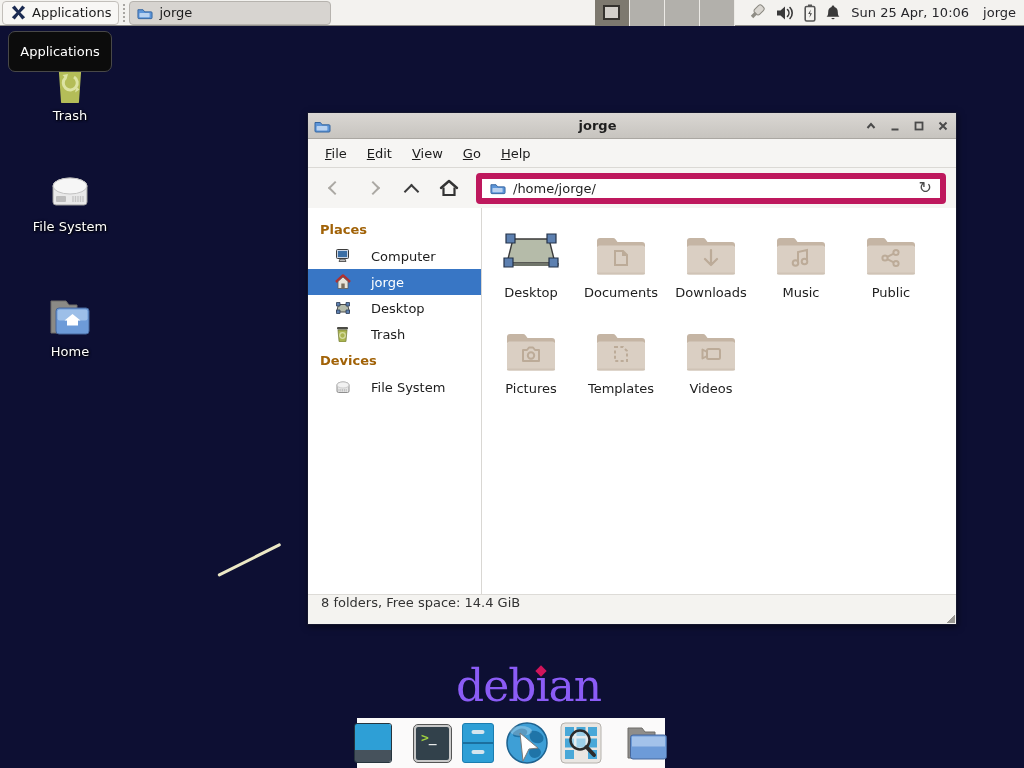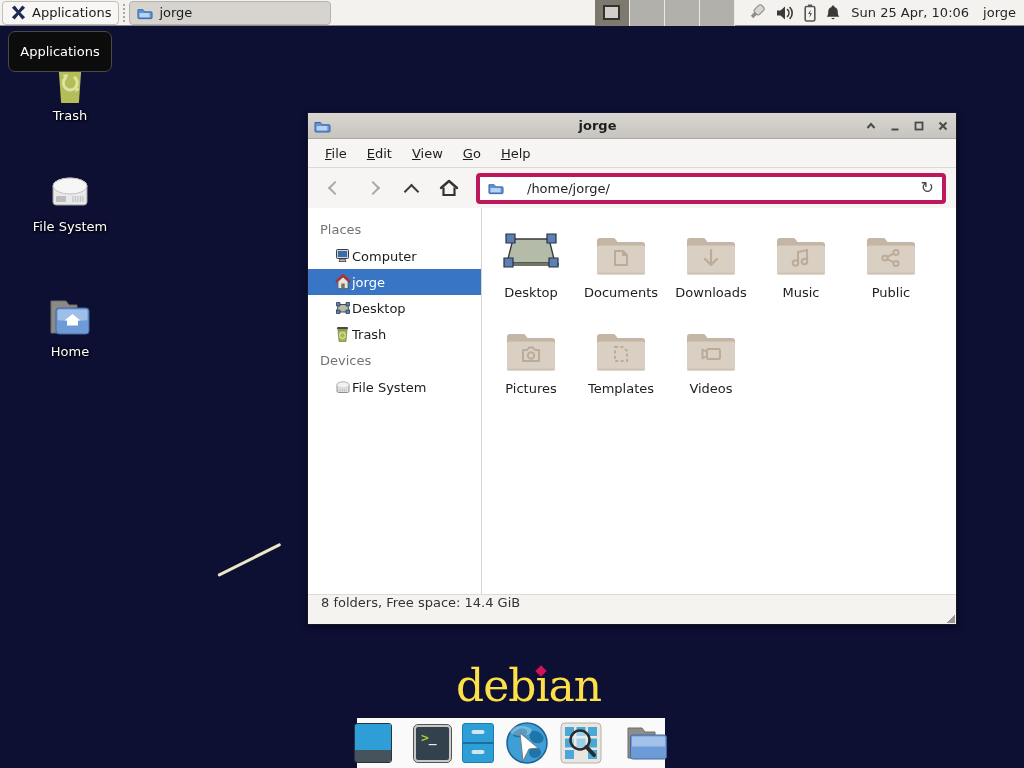--- a/index.html
+++ b/index.html
@@ -57,45 +57,45 @@
   .menu-item { padding:4px 9px; }
   .menu-item u { text-decoration:underline; }
 
   #toolbar { height:40px; background:#f6f5f3; display:flex; align-items:center; padding:0 10px; gap:4px;
              flex:0 0 auto; }
   .tool-btn { width:34px; height:30px; display:flex; align-items:center; justify-content:center; border-radius:3px; }
   .chev { width:10px; height:10px; border-left:2.5px solid #aba8a3; border-bottom:2.5px solid #aba8a3; }
   .chev.back { transform:rotate(45deg); }
   .chev.fwd  { transform:rotate(-135deg); }
   .chev.up { width:11px; height:11px; border-color:#3c3c3c; transform:rotate(135deg); margin-top:6px; }
-  #pathbar { flex:1; height:31px; margin-left:6px; background:#fff; border:4px solid #be185d; border-radius:4px;
-             display:flex; align-items:center; padding:0 8px; gap:23px; }
+  #pathbar { flex:1; height:31px; margin-left:6px; background:#fff; border:6px solid #be185d; border-radius:4px;
+             display:flex; align-items:center; padding:0 8px; gap:7px; }
   #pathbar .path-text { flex:1; color:#1e1e1e; }
   .reload { font-size:16px; color:#4a4a4a; line-height:1; }
 
   #win-body { flex:1; display:flex; min-height:0; }
   #sidebar { width:174px; background:#fff; border-right:1px solid #d9d7d3; padding-top:8px; flex:0 0 auto; }
-  .side-header { font-weight:normal; padding:6px 12px 6px 12px; color:#737373; }
-  .side-row { display:flex; align-items:center; gap:1px; height:26px; padding-left:26px; }
+  .side-header { font-weight:bold; padding:6px 12px 6px 12px; color:#a16207; }
+  .side-row { display:flex; align-items:center; gap:20px; height:26px; padding-left:26px; }
   .side-row.selected { background:#3876c5; color:#fff; }
   .side-row .sicon { width:17px; height:17px; display:flex; align-items:center; justify-content:center; }
 
   #files { flex:1; background:#fff; padding:16px 0 0 4px; display:flex; flex-wrap:wrap; align-content:flex-start; }
   .fcell { width:90px; height:96px; display:flex; flex-direction:column; align-items:center; }
   .fcell .ficon { height:52px; display:flex; align-items:flex-end; justify-content:center; }
   .fcell .flabel { margin-top:9px; color:#1e1e1e; }
 
   #statusbar { height:30px; background:#f4f3f0; border-top:1px solid #dddbd7;
                display:flex; align-items:flex-start; padding-left:13px; color:#333; flex:0 0 auto; position:relative; }
   #resize-grip { position:absolute; right:1px; bottom:1px; width:8px; height:8px;
                  background:linear-gradient(135deg, transparent 50%, #9a9893 50%); }
 
   
   #debian { position:absolute; left:456px; top:660px; font-family:"DejaVu Serif", serif;
-            font-size:44px; color:#fde047; letter-spacing:-1px; }
+            font-size:44px; color:#8b5cf6; letter-spacing:-1px; }
   #debian .di { position:relative; }
   #debian .di .dot { position:absolute; left:2px; top:7px; width:8px; height:8px;
                      background:#d0145a; transform:rotate(45deg); }
 
   
   #dock { position:absolute; left:357px; top:718px; width:308px; height:50px; background:#fbfafa;
           display:flex; align-items:center; justify-content:center; gap:11px; }
   .dock-sep { width:1px; height:38px; background:#b9b7b3; }
   .dock-icon { display:flex; align-items:center; justify-content:center; }
   .ic-showdesk { width:38px; height:40px; border:1px solid #26343d; border-radius:3px; overflow:hidden; }

